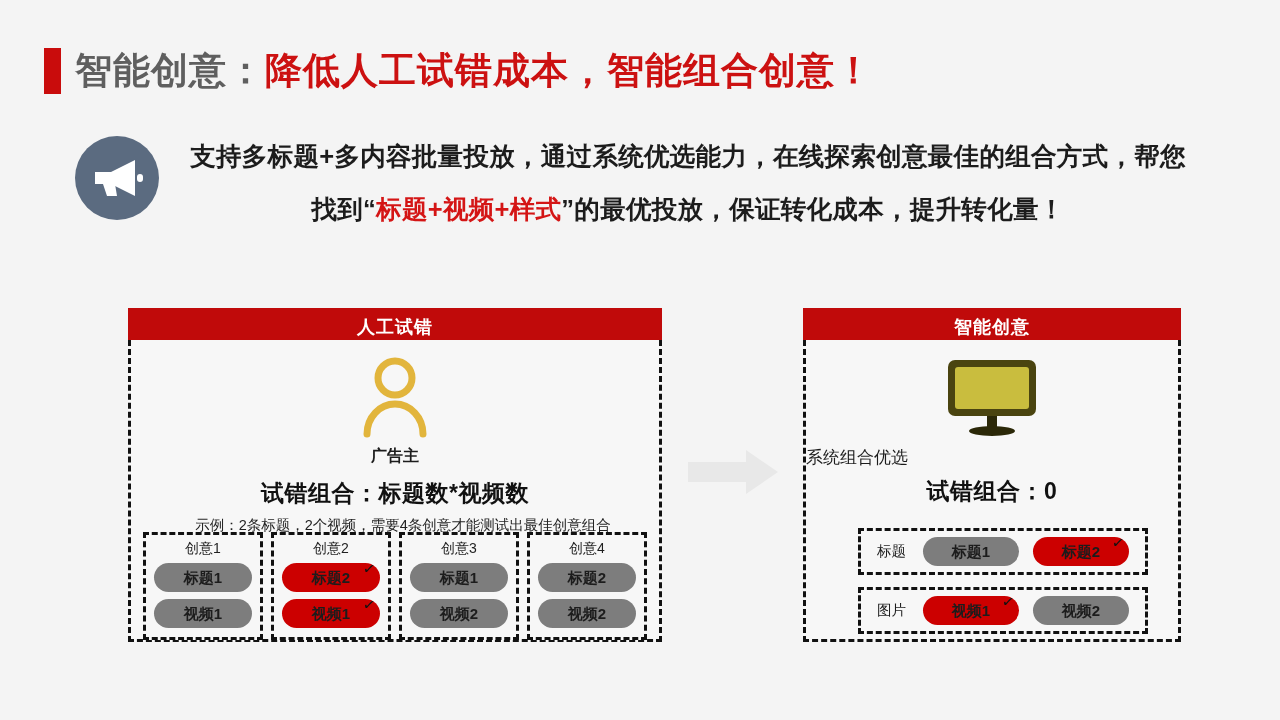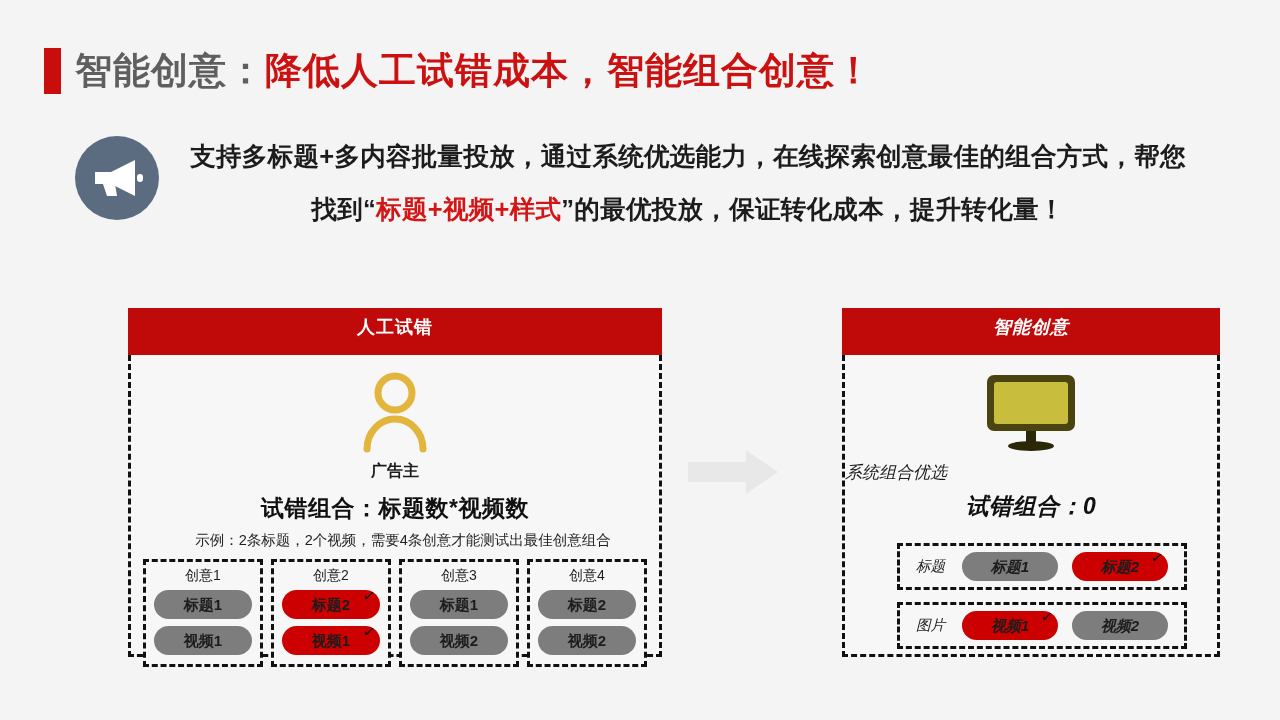--- a/index.html
+++ b/index.html
@@ -28,49 +28,49 @@
   #intro-text {
     margin-left: 24px; font-size: 25.5px; font-weight: bold; color: #1c1c1c;
     line-height: 53px; letter-spacing: 0.3px; width: 1010px;
   }
   #intro-text .hl { color: #D41515; }
 
   
   .panel { position: absolute; }
   .panel-header {
     background: #C00A0A; color: #ffffff; font-size: 18px; font-weight: bold;
-    text-align: center; line-height: 38px; height: 47px; letter-spacing: 1px;
+    text-align: center; line-height: 38px; height: 32px; letter-spacing: 1px;
   }
   .panel-body {
     border: 3px dashed #111111; border-top: none;
     background: #f7f7f7; position: relative;
   }
 
   #panel-left  { left: 128px; top: 308px; width: 534px; }
   #panel-left .panel-body { height: 302px; }
-  #panel-right { left: 842px; top: 308px; width: 378px; font-style: italic; }
+  #panel-right { left: 803px; top: 308px; width: 378px; }
   #panel-right .panel-body { height: 302px; }
 
   
   #person-icon { position: absolute; left: 50%; top: 16px; transform: translateX(-50%); }
   #advertiser-label {
     position: absolute; left: 0; right: 0; top: 106px; text-align: center;
     font-size: 16px; font-weight: bold; color: #1c1c1c;
   }
   #left-formula {
     position: absolute; left: 0; right: 0; top: 138px; text-align: center;
     font-size: 23px; font-weight: bold; color: #111111; letter-spacing: 0.5px;
   }
   #left-example {
     position: absolute; left: 0; right: 0; top: 176px; text-align: center;
     font-size: 14.5px; color: #1f1f1f; margin-left: 16px;
   }
 
   #creative-grid {
-    position: absolute; left: 12px; right: 12px; top: 204px;
+    position: absolute; left: 12px; right: 12px; top: 192px;
     display: flex; gap: 8px;
   }
   .creative-box {
     flex: 1; border: 3px dashed #111111; background: #f7f7f7;
     padding: 5px 8px 9px 8px;
   }
   .creative-title {
     text-align: center; font-size: 14px; color: #1f1f1f; margin-bottom: 5px;
   }
   .pill {

